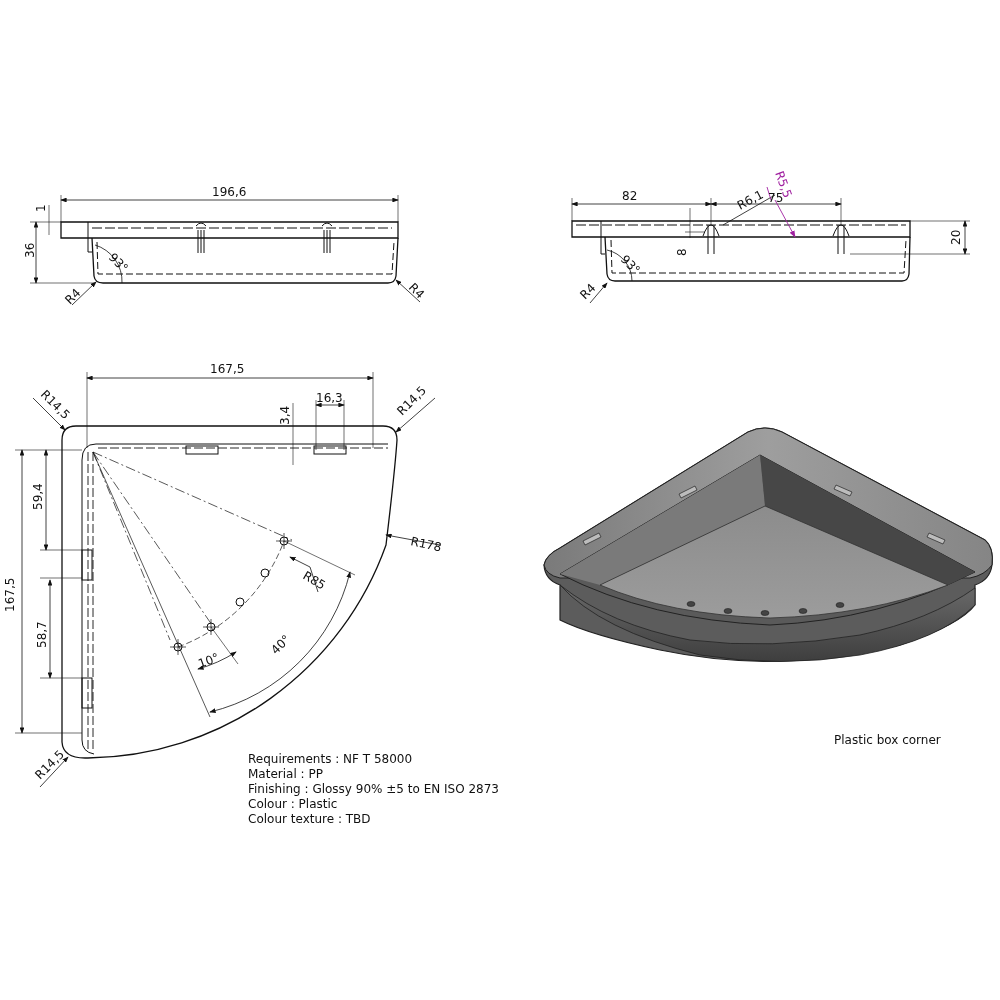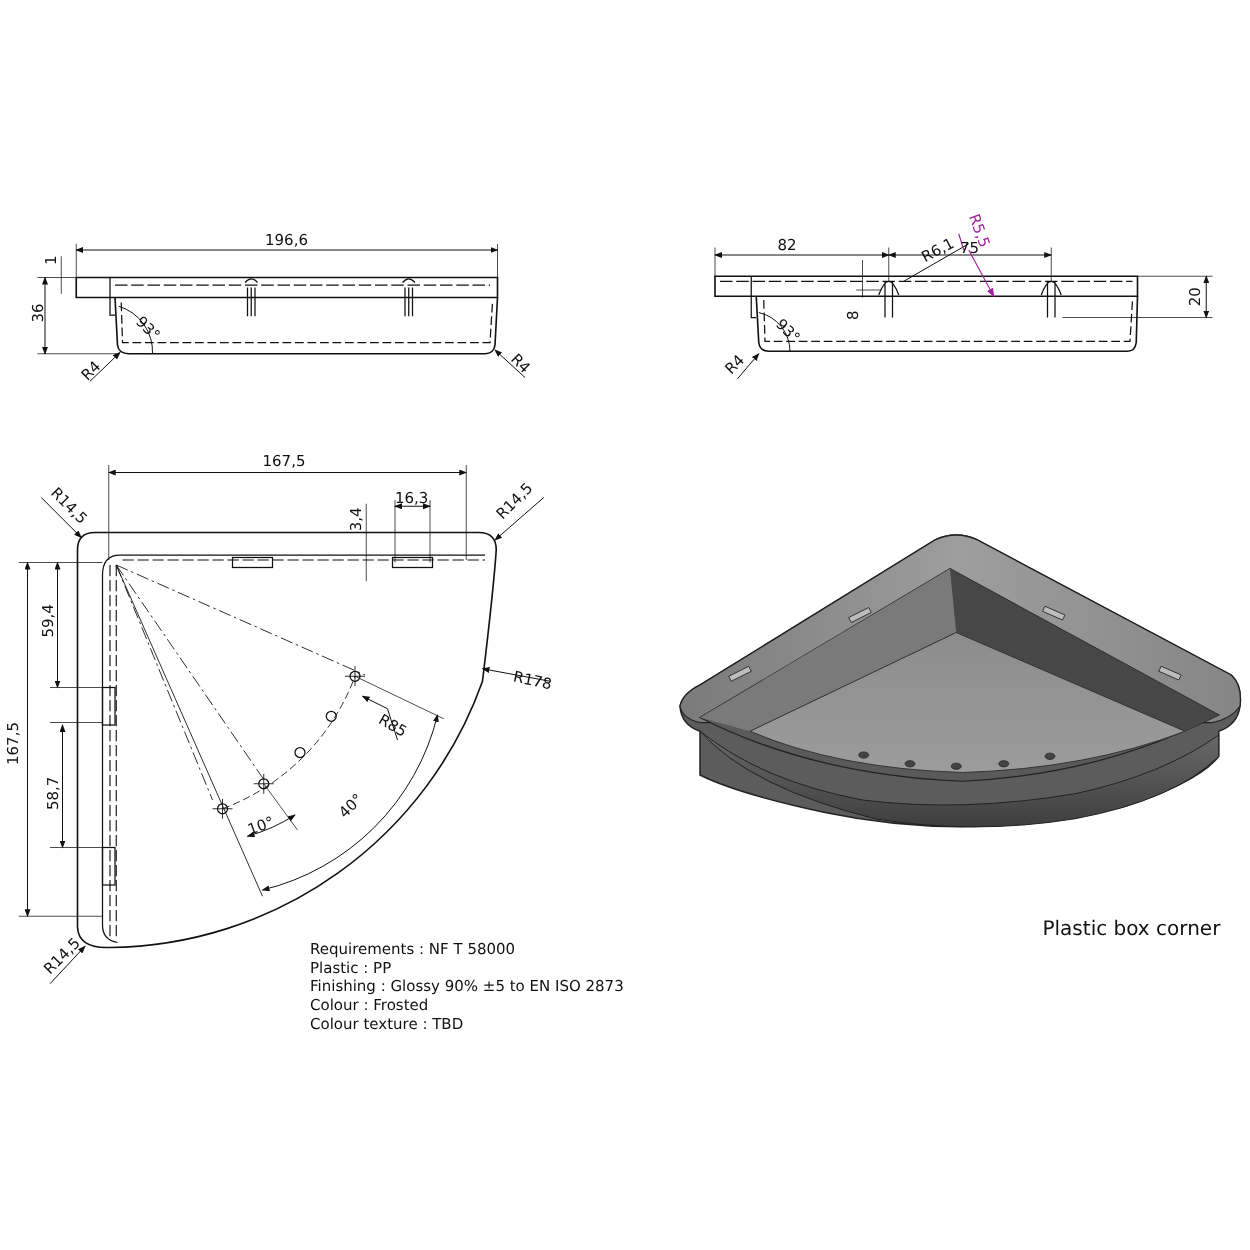--- a/index.html
+++ b/index.html
@@ -1,21 +1,21 @@
 <!DOCTYPE html>
 <html><head>
 <meta charset="utf-8">
 <style>
   html,body{margin:0;padding:0;background:#ffffff;}
   body{width:1000px;height:1000px;position:relative;overflow:hidden;font-family:"DejaVu Sans",sans-serif;color:#111;}
   svg{position:absolute;left:0;top:0;}
   .dim{font-family:"DejaVu Sans",sans-serif;font-size:12px;fill:#111;}
   .notes{position:absolute;left:248px;top:752px;font-size:12px;line-height:15px;color:#111;}
   .notes div{white-space:nowrap;}
-  .caption{position:absolute;left:834px;top:733px;font-size:16px;color:#111;}
+  .caption{position:absolute;left:834px;top:733px;font-size:12px;color:#111;}
 </style>
 </head>
 <body>
 
 <svg width="1000" height="1000" viewBox="0 0 1000 1000">
   <defs>
     <marker id="ar" markerWidth="8" markerHeight="6" refX="7" refY="3" orient="auto-start-reverse">
       <path d="M0,0 L8,3 L0,6 z" fill="#111"></path>
     </marker>
     <marker id="arp" markerWidth="8" markerHeight="6" refX="7" refY="3" orient="auto">
@@ -197,19 +197,19 @@
       <path d="M679,494 L695,486 L697,490 L681,498 Z"></path>
       <path d="M583,541 L599,533 L601,537 L585,545 Z"></path>
       <path d="M836,485 L852,492 L850,496 L834,489 Z"></path>
       <path d="M929,533 L945,540 L943,544 L927,537 Z"></path>
     </g>
   </g>
 </svg>
 
 <div class="notes">
   <div>Requirements : NF T 58000</div>
-  <div>Plastic : PP</div>
+  <div>Material : PP</div>
   <div>Finishing : Glossy 90% ±5 to EN ISO 2873</div>
-  <div>Colour : Frosted</div>
+  <div>Colour : Plastic</div>
   <div>Colour texture : TBD</div>
 </div>
 
 <div class="caption">Plastic box corner</div>
 
 </body></html>

